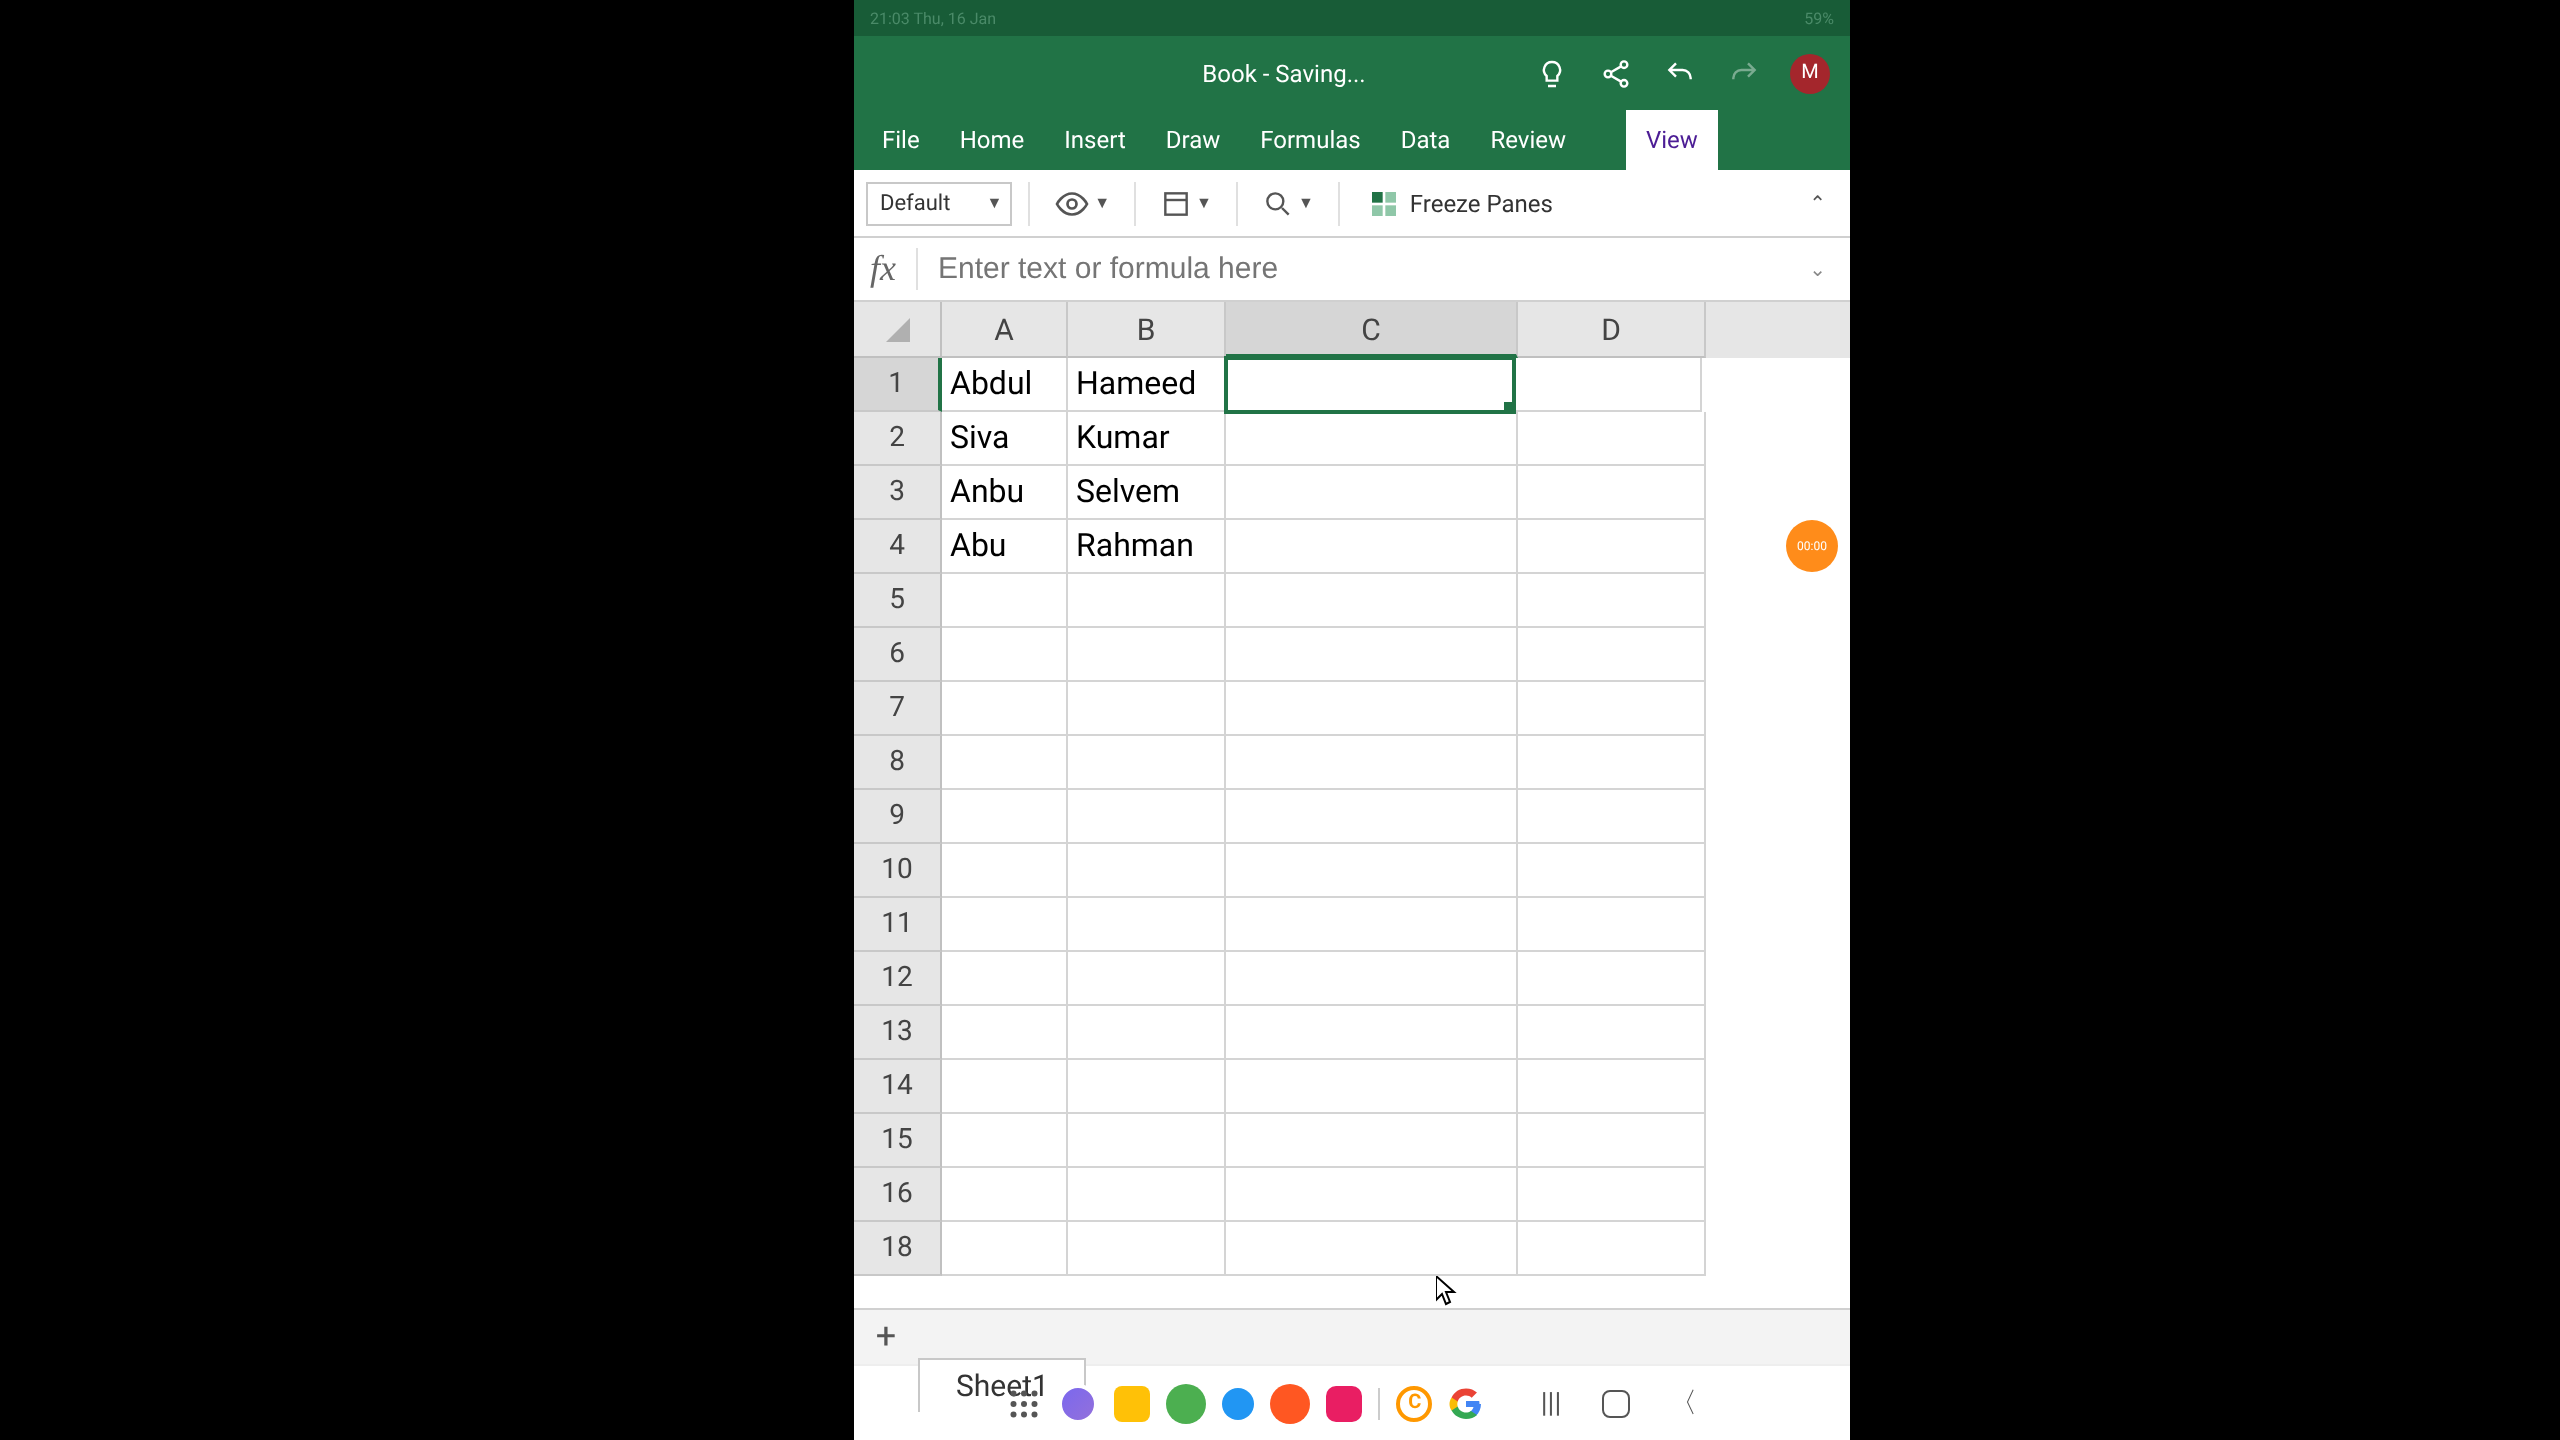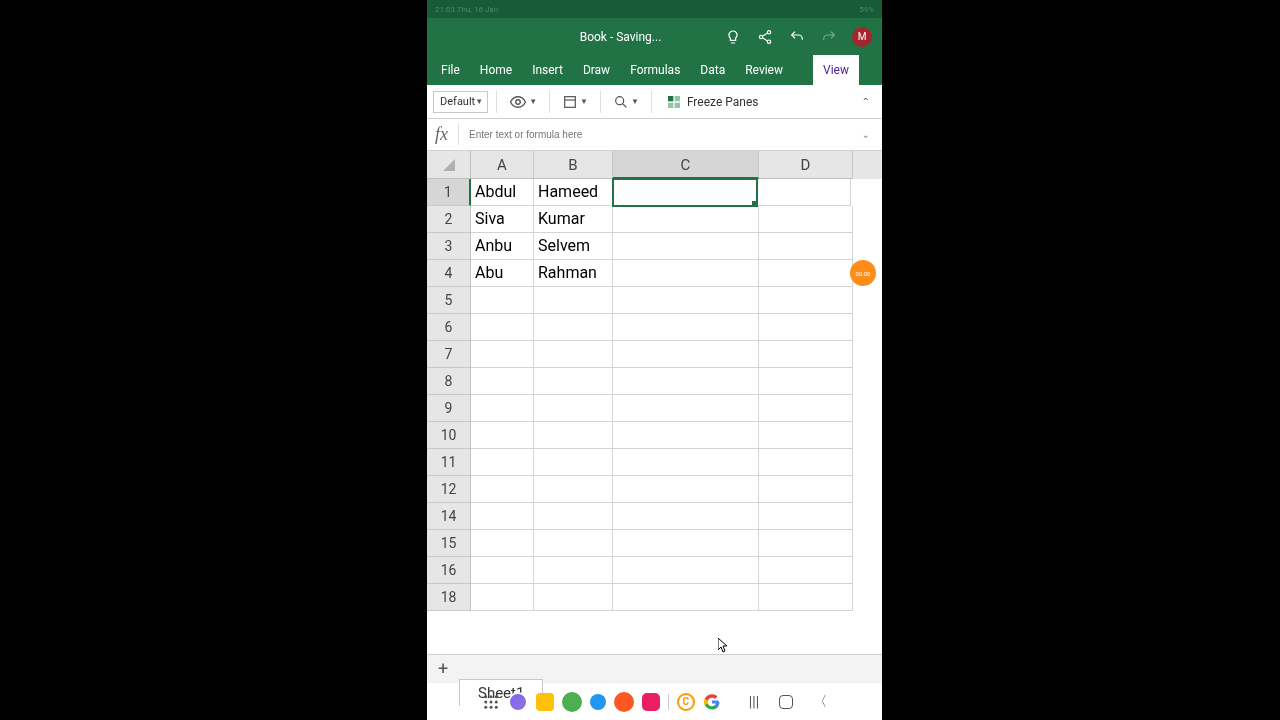--- a/index.html
+++ b/index.html
@@ -8,21 +8,21 @@
     width: 1280px;
     height: 720px;
     font-family: -apple-system, "Segoe UI", Roboto, sans-serif;
     overflow: hidden;
     position: relative;
   }
   .phone-frame {
     position: absolute;
     left: 427px;
     top: 0;
-    width: 455px;
+    width: 498px;
     height: 720px;
     background: #fff;
   }
   .status-bar {
     height: 18px;
     background: #185c37;
     color: #4a8a68;
     font-size: 8px;
     display: flex;
     align-items: center;
@@ -93,20 +93,21 @@
     gap: 6px;
   }
   .style-dropdown {
     display: flex;
     align-items: center;
     border: 1px solid #c8c8c8;
     height: 22px;
     padding: 0 4px 0 6px;
     font-size: 11px;
     color: #333;
+    gap: 18px;
   }
   .tb-sep { width: 1px; height: 22px; background: #e0e0e0; margin: 0 2px; }
   .tb-item {
     display: flex;
     align-items: center;
     height: 26px;
     padding: 0 4px;
     gap: 2px;
   }
   .caret { font-size: 8px; color: #555; }
@@ -138,21 +139,21 @@
     font-size: 18px;
     color: #666;
     padding-right: 10px;
     border-right: 1px solid #e0e0e0;
     margin-right: 10px;
   }
   .formula-input {
     flex: 1;
     border: none;
     outline: none;
-    font-size: 10px;
+    font-size: 15px;
     color: #9a9a9a;
     background: transparent;
   }
   .formula-expand { color: #888; font-size: 10px; padding: 0 4px;}
   .grid-area {
     position: relative;
     height: 503px;
     overflow: hidden;
     background: #fff;
   }
@@ -469,20 +470,27 @@
         </div>
         <div class="grid-row">
           <div class="row-header">11</div>
           <div class="cell col-A"></div>
           <div class="cell col-B"></div>
           <div class="cell col-C"></div>
           <div class="cell col-D"></div>
         </div>
         <div class="grid-row">
           <div class="row-header">12</div>
+          <div class="cell col-A"></div>
+          <div class="cell col-B"></div>
+          <div class="cell col-C"></div>
+          <div class="cell col-D"></div>
+        </div>
+        <div class="grid-row">
+          <div class="row-header">13</div>
           <div class="cell col-A"></div>
           <div class="cell col-B"></div>
           <div class="cell col-C"></div>
           <div class="cell col-D"></div>
         </div>
         <div class="grid-row">
           <div class="row-header">14</div>
           <div class="cell col-A"></div>
           <div class="cell col-B"></div>
           <div class="cell col-C"></div>

